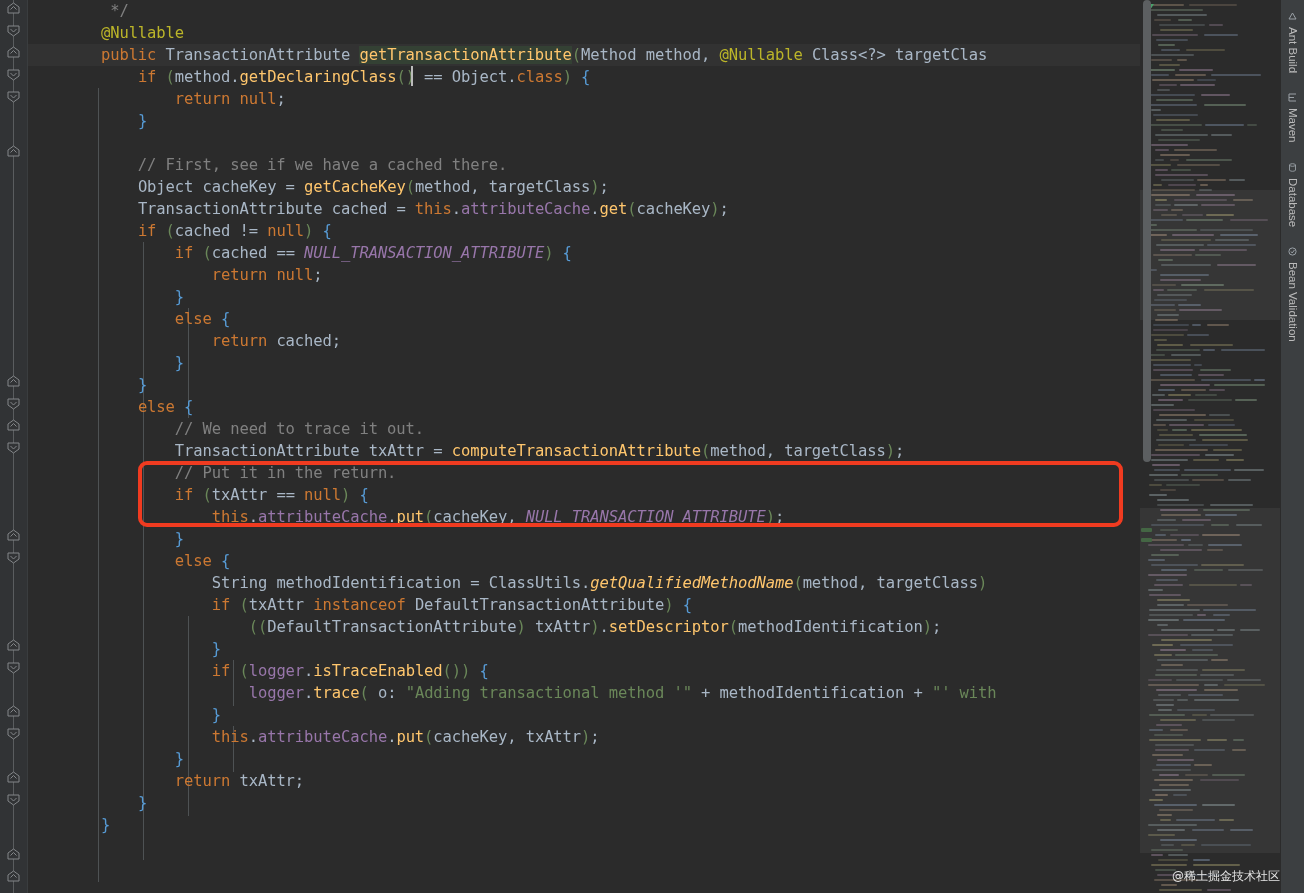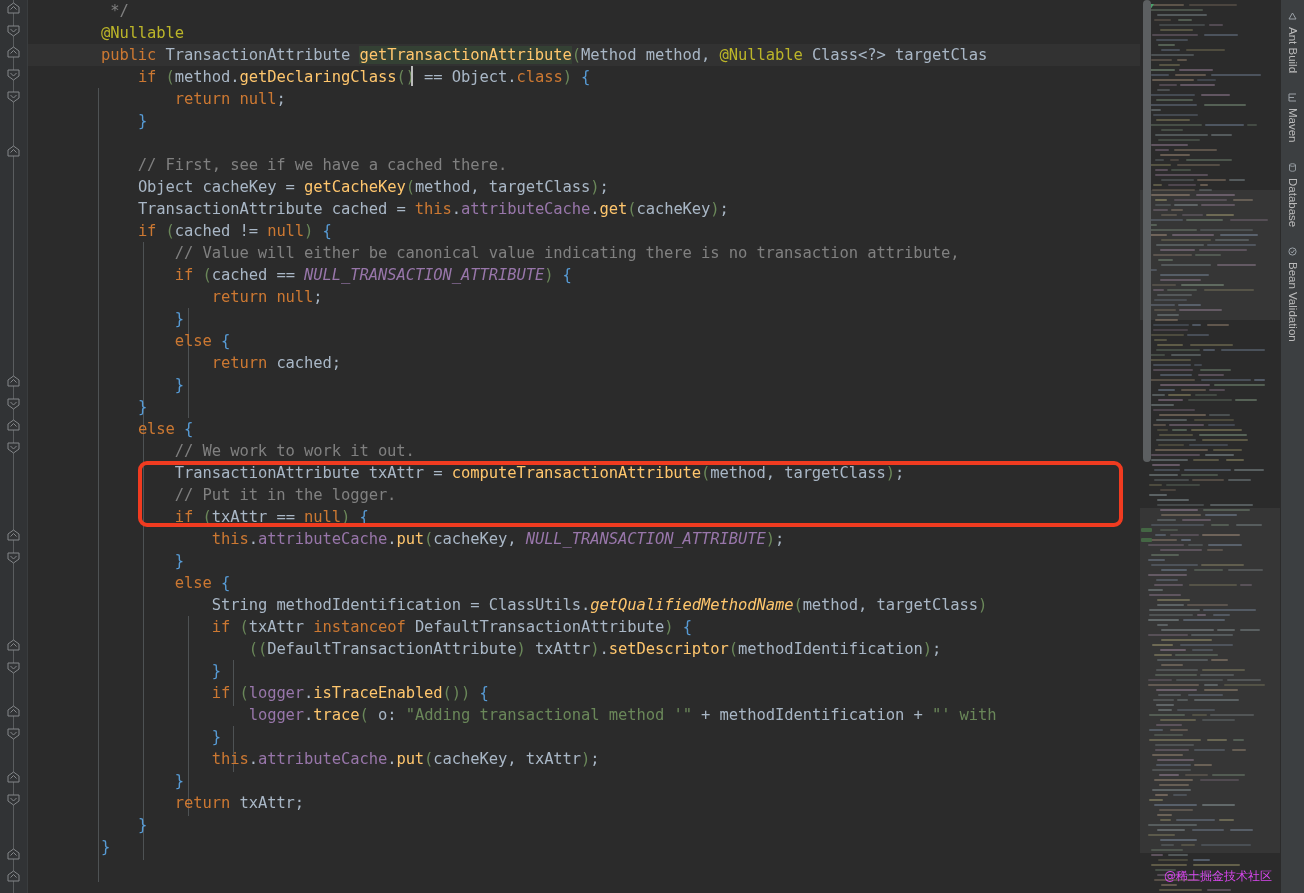--- a/index.html
+++ b/index.html
@@ -185,24 +185,24 @@
     font-size: 10px;
     color: #9aa0a6;
     line-height: 1;
     margin-bottom: 2px;
   }
   .stripe-ico svg { display: block; }
 
   
   .watermark {
     position: absolute;
-    right: 32px; bottom: 8px;
+    right: 24px; bottom: 8px;
     font-family: "DejaVu Sans", sans-serif;
     font-size: 12px;
-    color: #d946ef;
+    color: #e5e5e5;
     z-index: 40;
     user-select: none;
   }
 
   
   .bottom-cut {
     position: absolute;
     left: 28px; right: 164px; bottom: 0;
     height: 10px;
     overflow: hidden;
@@ -357,32 +357,31 @@
         <div class="line"><span class="txt"> </span><span class="txt"> </span><span class="txt"> </span><span class="txt"> </span><span class="ann">@Nullable</span></div>
         <div class="line caret-line"><span class="txt"> </span><span class="txt"> </span><span class="txt"> </span><span class="txt"> </span><span class="kw">public</span><span class="txt"> </span><span class="txt">TransactionAttribute</span><span class="txt"> </span><span class="fn caretword">getTransactionAttribute</span><span class="par">(</span><span class="txt">Method</span><span class="txt"> </span><span class="txt">method</span><span class="txt">,</span><span class="txt"> </span><span class="ann">@Nullable</span><span class="txt"> </span><span class="txt">Class</span><span class="txt">&lt;</span><span class="txt">?</span><span class="txt">&gt;</span><span class="txt"> </span><span class="txt">targetClas</span></div>
         <div class="line"><span class="txt"> </span><span class="txt"> </span><span class="txt"> </span><span class="txt"> </span><span class="txt"> </span><span class="txt"> </span><span class="txt"> </span><span class="txt"> </span><span class="kw">if</span><span class="txt"> </span><span class="par">(</span><span class="txt">method</span><span class="txt">.</span><span class="fn">getDeclaringClass</span><span class="par">(</span><span class="par">)</span><span class="txt"> </span><span class="txt">=</span><span class="txt">=</span><span class="txt"> </span><span class="txt">Object</span><span class="txt">.</span><span class="kw">class</span><span class="par">)</span><span class="txt"> </span><span class="brcB">{</span></div>
         <div class="line"><span class="txt"> </span><span class="txt"> </span><span class="txt"> </span><span class="txt"> </span><span class="txt"> </span><span class="txt"> </span><span class="txt"> </span><span class="txt"> </span><span class="txt"> </span><span class="txt"> </span><span class="txt"> </span><span class="txt"> </span><span class="kw">return</span><span class="txt"> </span><span class="kw">null</span><span class="txt">;</span></div>
         <div class="line"><span class="txt"> </span><span class="txt"> </span><span class="txt"> </span><span class="txt"> </span><span class="txt"> </span><span class="txt"> </span><span class="txt"> </span><span class="txt"> </span><span class="brcB">}</span></div>
         <div class="line"></div>
         <div class="line"><span class="cmt">        // First, see if we have a cached there.</span></div>
         <div class="line"><span class="txt"> </span><span class="txt"> </span><span class="txt"> </span><span class="txt"> </span><span class="txt"> </span><span class="txt"> </span><span class="txt"> </span><span class="txt"> </span><span class="txt">Object</span><span class="txt"> </span><span class="txt">cacheKey</span><span class="txt"> </span><span class="txt">=</span><span class="txt"> </span><span class="fn">getCacheKey</span><span class="par">(</span><span class="txt">method</span><span class="txt">,</span><span class="txt"> </span><span class="txt">targetClass</span><span class="par">)</span><span class="txt">;</span></div>
         <div class="line"><span class="txt"> </span><span class="txt"> </span><span class="txt"> </span><span class="txt"> </span><span class="txt"> </span><span class="txt"> </span><span class="txt"> </span><span class="txt"> </span><span class="txt">TransactionAttribute</span><span class="txt"> </span><span class="txt">cached</span><span class="txt"> </span><span class="txt">=</span><span class="txt"> </span><span class="kw">this</span><span class="txt">.</span><span class="fld">attributeCache</span><span class="txt">.</span><span class="fn">get</span><span class="par">(</span><span class="txt">cacheKey</span><span class="par">)</span><span class="txt">;</span></div>
         <div class="line"><span class="txt"> </span><span class="txt"> </span><span class="txt"> </span><span class="txt"> </span><span class="txt"> </span><span class="txt"> </span><span class="txt"> </span><span class="txt"> </span><span class="kw">if</span><span class="txt"> </span><span class="par">(</span><span class="txt">cached</span><span class="txt"> </span><span class="txt">!</span><span class="txt">=</span><span class="txt"> </span><span class="kw">null</span><span class="par">)</span><span class="txt"> </span><span class="brcB">{</span></div>
-        <div class="line"><span class="cmt">            // Value will either be canonical value indicating there is no transaction attribute,</span></div>
         <div class="line"><span class="txt"> </span><span class="txt"> </span><span class="txt"> </span><span class="txt"> </span><span class="txt"> </span><span class="txt"> </span><span class="txt"> </span><span class="txt"> </span><span class="txt"> </span><span class="txt"> </span><span class="txt"> </span><span class="txt"> </span><span class="kw">if</span><span class="txt"> </span><span class="par">(</span><span class="txt">cached</span><span class="txt"> </span><span class="txt">=</span><span class="txt">=</span><span class="txt"> </span><span class="sfld">NULL_TRANSACTION_ATTRIBUTE</span><span class="par">)</span><span class="txt"> </span><span class="brcB">{</span></div>
         <div class="line"><span class="txt"> </span><span class="txt"> </span><span class="txt"> </span><span class="txt"> </span><span class="txt"> </span><span class="txt"> </span><span class="txt"> </span><span class="txt"> </span><span class="txt"> </span><span class="txt"> </span><span class="txt"> </span><span class="txt"> </span><span class="txt"> </span><span class="txt"> </span><span class="txt"> </span><span class="txt"> </span><span class="kw">return</span><span class="txt"> </span><span class="kw">null</span><span class="txt">;</span></div>
         <div class="line"><span class="txt"> </span><span class="txt"> </span><span class="txt"> </span><span class="txt"> </span><span class="txt"> </span><span class="txt"> </span><span class="txt"> </span><span class="txt"> </span><span class="txt"> </span><span class="txt"> </span><span class="txt"> </span><span class="txt"> </span><span class="brcB">}</span></div>
         <div class="line"><span class="txt"> </span><span class="txt"> </span><span class="txt"> </span><span class="txt"> </span><span class="txt"> </span><span class="txt"> </span><span class="txt"> </span><span class="txt"> </span><span class="txt"> </span><span class="txt"> </span><span class="txt"> </span><span class="txt"> </span><span class="kw">else</span><span class="txt"> </span><span class="brcB">{</span></div>
         <div class="line"><span class="txt"> </span><span class="txt"> </span><span class="txt"> </span><span class="txt"> </span><span class="txt"> </span><span class="txt"> </span><span class="txt"> </span><span class="txt"> </span><span class="txt"> </span><span class="txt"> </span><span class="txt"> </span><span class="txt"> </span><span class="txt"> </span><span class="txt"> </span><span class="txt"> </span><span class="txt"> </span><span class="kw">return</span><span class="txt"> </span><span class="txt">cached</span><span class="txt">;</span></div>
         <div class="line"><span class="txt"> </span><span class="txt"> </span><span class="txt"> </span><span class="txt"> </span><span class="txt"> </span><span class="txt"> </span><span class="txt"> </span><span class="txt"> </span><span class="txt"> </span><span class="txt"> </span><span class="txt"> </span><span class="txt"> </span><span class="brcB">}</span></div>
         <div class="line"><span class="txt"> </span><span class="txt"> </span><span class="txt"> </span><span class="txt"> </span><span class="txt"> </span><span class="txt"> </span><span class="txt"> </span><span class="txt"> </span><span class="brcB">}</span></div>
         <div class="line"><span class="txt"> </span><span class="txt"> </span><span class="txt"> </span><span class="txt"> </span><span class="txt"> </span><span class="txt"> </span><span class="txt"> </span><span class="txt"> </span><span class="kw">else</span><span class="txt"> </span><span class="brcB">{</span></div>
-        <div class="line"><span class="cmt">            // We work to work it out.</span></div>
+        <div class="line"><span class="cmt">            // We need to trace it out.</span></div>
         <div class="line"><span class="txt"> </span><span class="txt"> </span><span class="txt"> </span><span class="txt"> </span><span class="txt"> </span><span class="txt"> </span><span class="txt"> </span><span class="txt"> </span><span class="txt"> </span><span class="txt"> </span><span class="txt"> </span><span class="txt"> </span><span class="txt">TransactionAttribute</span><span class="txt"> </span><span class="txt">txAttr</span><span class="txt"> </span><span class="txt">=</span><span class="txt"> </span><span class="fn">computeTransactionAttribute</span><span class="par">(</span><span class="txt">method</span><span class="txt">,</span><span class="txt"> </span><span class="txt">targetClass</span><span class="par">)</span><span class="txt">;</span></div>
-        <div class="line"><span class="cmt">            // Put it in the logger.</span></div>
+        <div class="line"><span class="cmt">            // Put it in the return.</span></div>
         <div class="line"><span class="txt"> </span><span class="txt"> </span><span class="txt"> </span><span class="txt"> </span><span class="txt"> </span><span class="txt"> </span><span class="txt"> </span><span class="txt"> </span><span class="txt"> </span><span class="txt"> </span><span class="txt"> </span><span class="txt"> </span><span class="kw">if</span><span class="txt"> </span><span class="par">(</span><span class="txt">txAttr</span><span class="txt"> </span><span class="txt">=</span><span class="txt">=</span><span class="txt"> </span><span class="kw">null</span><span class="par">)</span><span class="txt"> </span><span class="brcB">{</span></div>
         <div class="line"><span class="txt"> </span><span class="txt"> </span><span class="txt"> </span><span class="txt"> </span><span class="txt"> </span><span class="txt"> </span><span class="txt"> </span><span class="txt"> </span><span class="txt"> </span><span class="txt"> </span><span class="txt"> </span><span class="txt"> </span><span class="txt"> </span><span class="txt"> </span><span class="txt"> </span><span class="txt"> </span><span class="kw">this</span><span class="txt">.</span><span class="fld">attributeCache</span><span class="txt">.</span><span class="fn">put</span><span class="par">(</span><span class="txt">cacheKey</span><span class="txt">,</span><span class="txt"> </span><span class="sfld">NULL_TRANSACTION_ATTRIBUTE</span><span class="par">)</span><span class="txt">;</span></div>
         <div class="line"><span class="txt"> </span><span class="txt"> </span><span class="txt"> </span><span class="txt"> </span><span class="txt"> </span><span class="txt"> </span><span class="txt"> </span><span class="txt"> </span><span class="txt"> </span><span class="txt"> </span><span class="txt"> </span><span class="txt"> </span><span class="brcB">}</span></div>
         <div class="line"><span class="txt"> </span><span class="txt"> </span><span class="txt"> </span><span class="txt"> </span><span class="txt"> </span><span class="txt"> </span><span class="txt"> </span><span class="txt"> </span><span class="txt"> </span><span class="txt"> </span><span class="txt"> </span><span class="txt"> </span><span class="kw">else</span><span class="txt"> </span><span class="brcB">{</span></div>
         <div class="line"><span class="txt"> </span><span class="txt"> </span><span class="txt"> </span><span class="txt"> </span><span class="txt"> </span><span class="txt"> </span><span class="txt"> </span><span class="txt"> </span><span class="txt"> </span><span class="txt"> </span><span class="txt"> </span><span class="txt"> </span><span class="txt"> </span><span class="txt"> </span><span class="txt"> </span><span class="txt"> </span><span class="txt">String</span><span class="txt"> </span><span class="txt">methodIdentification</span><span class="txt"> </span><span class="txt">=</span><span class="txt"> </span><span class="txt">ClassUtils</span><span class="txt">.</span><span class="sfn">getQualifiedMethodName</span><span class="par">(</span><span class="txt">method</span><span class="txt">,</span><span class="txt"> </span><span class="txt">targetClass</span><span class="par">)</span></div>
         <div class="line"><span class="txt"> </span><span class="txt"> </span><span class="txt"> </span><span class="txt"> </span><span class="txt"> </span><span class="txt"> </span><span class="txt"> </span><span class="txt"> </span><span class="txt"> </span><span class="txt"> </span><span class="txt"> </span><span class="txt"> </span><span class="txt"> </span><span class="txt"> </span><span class="txt"> </span><span class="txt"> </span><span class="kw">if</span><span class="txt"> </span><span class="par">(</span><span class="txt">txAttr</span><span class="txt"> </span><span class="kw">instanceof</span><span class="txt"> </span><span class="txt">DefaultTransactionAttribute</span><span class="par">)</span><span class="txt"> </span><span class="brcB">{</span></div>
         <div class="line"><span class="txt"> </span><span class="txt"> </span><span class="txt"> </span><span class="txt"> </span><span class="txt"> </span><span class="txt"> </span><span class="txt"> </span><span class="txt"> </span><span class="txt"> </span><span class="txt"> </span><span class="txt"> </span><span class="txt"> </span><span class="txt"> </span><span class="txt"> </span><span class="txt"> </span><span class="txt"> </span><span class="txt"> </span><span class="txt"> </span><span class="txt"> </span><span class="txt"> </span><span class="par">(</span><span class="par">(</span><span class="txt">DefaultTransactionAttribute</span><span class="par">)</span><span class="txt"> </span><span class="txt">txAttr</span><span class="par">)</span><span class="txt">.</span><span class="fn">setDescriptor</span><span class="par">(</span><span class="txt">methodIdentification</span><span class="par">)</span><span class="txt">;</span></div>
         <div class="line"><span class="txt"> </span><span class="txt"> </span><span class="txt"> </span><span class="txt"> </span><span class="txt"> </span><span class="txt"> </span><span class="txt"> </span><span class="txt"> </span><span class="txt"> </span><span class="txt"> </span><span class="txt"> </span><span class="txt"> </span><span class="txt"> </span><span class="txt"> </span><span class="txt"> </span><span class="txt"> </span><span class="brcB">}</span></div>
         <div class="line"><span class="txt"> </span><span class="txt"> </span><span class="txt"> </span><span class="txt"> </span><span class="txt"> </span><span class="txt"> </span><span class="txt"> </span><span class="txt"> </span><span class="txt"> </span><span class="txt"> </span><span class="txt"> </span><span class="txt"> </span><span class="txt"> </span><span class="txt"> </span><span class="txt"> </span><span class="txt"> </span><span class="kw">if</span><span class="txt"> </span><span class="par">(</span><span class="fld">logger</span><span class="txt">.</span><span class="fn">isTraceEnabled</span><span class="par">(</span><span class="par">)</span><span class="par">)</span><span class="txt"> </span><span class="brcB">{</span></div>
         <div class="line"><span class="txt"> </span><span class="txt"> </span><span class="txt"> </span><span class="txt"> </span><span class="txt"> </span><span class="txt"> </span><span class="txt"> </span><span class="txt"> </span><span class="txt"> </span><span class="txt"> </span><span class="txt"> </span><span class="txt"> </span><span class="txt"> </span><span class="txt"> </span><span class="txt"> </span><span class="txt"> </span><span class="txt"> </span><span class="txt"> </span><span class="txt"> </span><span class="txt"> </span><span class="fld">logger</span><span class="txt">.</span><span class="fn">trace</span><span class="par">(</span><span class="txt"> </span><span class="txt">o</span><span class="txt">:</span><span class="txt"> </span><span class="str">"Adding transactional method '"</span><span class="txt"> </span><span class="txt">+</span><span class="txt"> </span><span class="txt">methodIdentification</span><span class="txt"> </span><span class="txt">+</span><span class="txt"> </span><span class="str">"' with</span></div>

